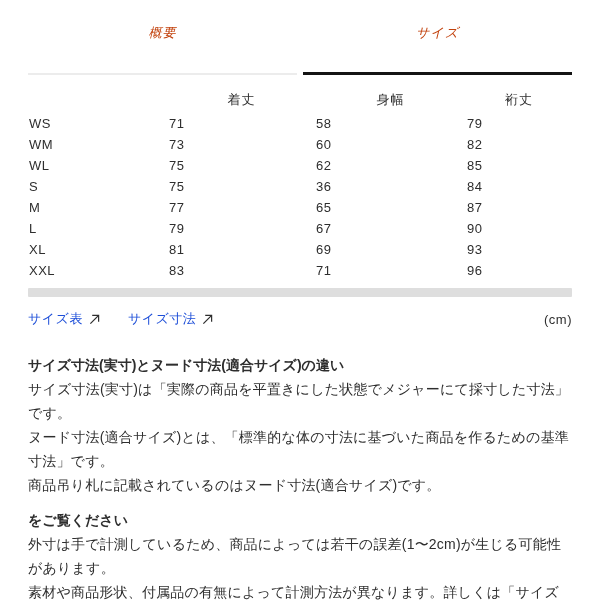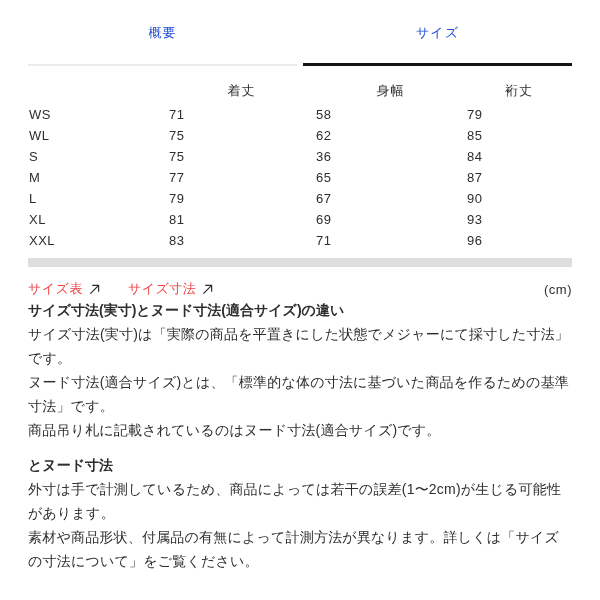--- a/index.html
+++ b/index.html
@@ -14,25 +14,26 @@
   .page { padding: 0 28px; }
 
   
   .tabs { display: flex; gap: 6px; padding-top: 15px; }
   .tab {
     flex: 1;
     text-align: center;
     font-size: 13px;
     padding: 9px 0 14px;
     border-bottom: 2px solid #ececec;
-    color: #1d4ed8;
+    color: #c2410c;
     cursor: pointer;
     letter-spacing: 1px;
-  }
-  .tab.active { border-bottom: 3px solid #141414; padding-bottom: 21px; }
+    font-style: italic;
+  }
+  .tab.active { border-bottom: 3px solid #141414; padding-bottom: 30px; }
 
   
   table.size-table {
     width: 100%;
     border-collapse: collapse;
     margin-top: 11px;
     table-layout: fixed;
   }
   .size-table col.c0 { width: 140px; }
   .size-table col.c1 { width: 147px; }
@@ -68,31 +69,31 @@
     align-items: center;
     margin-top: 13px;
     font-size: 13px;
   }
   .chart-link {
     display: inline-flex;
     align-items: center;
     gap: 6px;
     margin-right: 28px;
     cursor: pointer;
-    color: #ef4444;
+    color: #1d4ed8;
     text-decoration: none;
     letter-spacing: 0.5px;
     font-family: Liberation Serif, serif;
   }
   .chart-link svg { display: block; }
   .unit { margin-left: auto; letter-spacing: 0.5px; }
 
   
   .sections { padding-bottom: 20px; }
-  .section { font-size: 14px; line-height: 24px; }
+  .section { margin-top: 25px; font-size: 14px; line-height: 24px; }
   .section + .section { margin-top: 11px; }
   .section h3 { font-size: 14px; font-weight: bold; margin: 0; line-height: 24px; }
   .section p { margin: 0; letter-spacing: 0.2px; }
 </style>
 </head>
 <body>
 
 <div class="page">
 
   <div class="tabs">
@@ -114,20 +115,26 @@
         <th>身幅</th>
         <th>裄丈</th>
       </tr>
     </thead>
     <tbody>
         <tr>
           <td>WS</td>
           <td>71</td>
           <td>58</td>
           <td>79</td>
+        </tr>
+        <tr>
+          <td>WM</td>
+          <td>73</td>
+          <td>60</td>
+          <td>82</td>
         </tr>
         <tr>
           <td>WL</td>
           <td>75</td>
           <td>62</td>
           <td>85</td>
         </tr>
         <tr>
           <td>S</td>
           <td>75</td>
@@ -186,19 +193,19 @@
   </div>
 
   <div class="sections">
       <div class="section">
         <h3>サイズ寸法(実寸)とヌード寸法(適合サイズ)の違い</h3>
         <p>サイズ寸法(実寸)は「実際の商品を平置きにした状態でメジャーにて採寸した寸法」です。</p>
         <p>ヌード寸法(適合サイズ)とは、「標準的な体の寸法に基づいた商品を作るための基準寸法」です。</p>
         <p>商品吊り札に記載されているのはヌード寸法(適合サイズ)です。</p>
       </div>
       <div class="section">
-        <h3>とヌード寸法</h3>
+        <h3>をご覧ください</h3>
         <p>外寸は手で計測しているため、商品によっては若干の誤差(1〜2cm)が生じる可能性があります。</p>
         <p>素材や商品形状、付属品の有無によって計測方法が異なります。詳しくは「サイズの寸法について」をご覧ください。</p>
       </div>
     </div>
 
 </div>
 
 </body></html>

